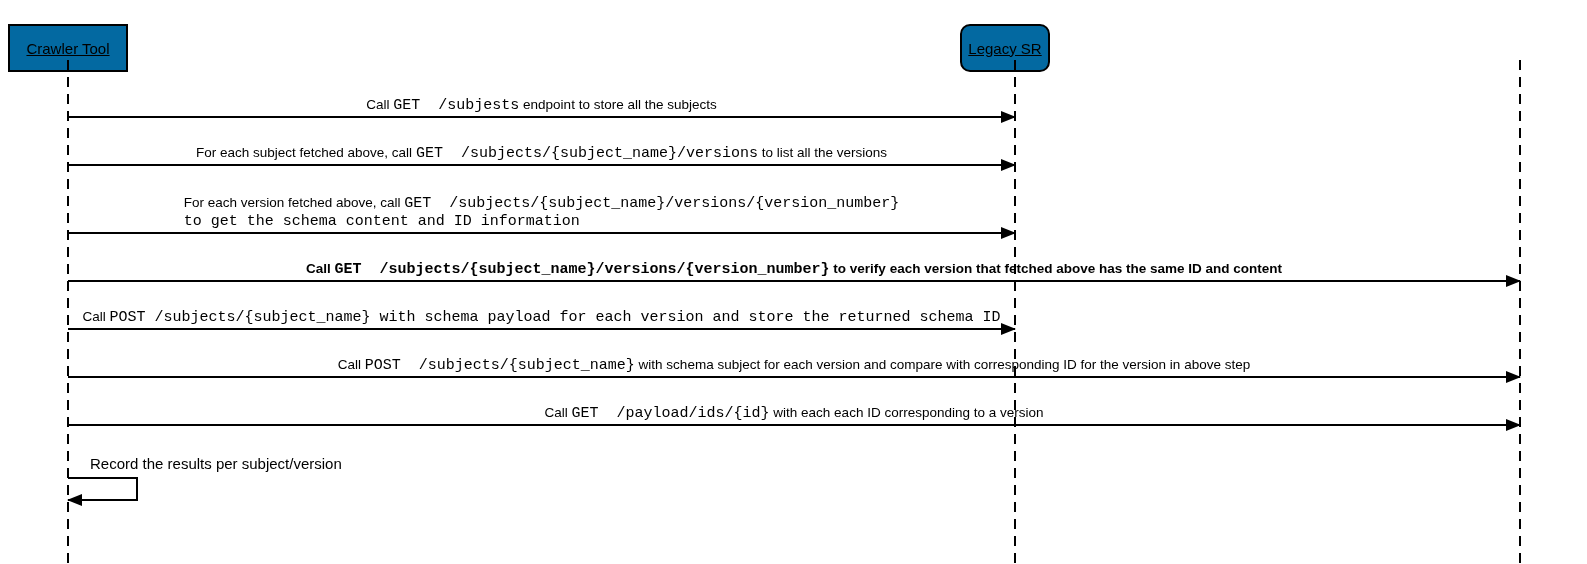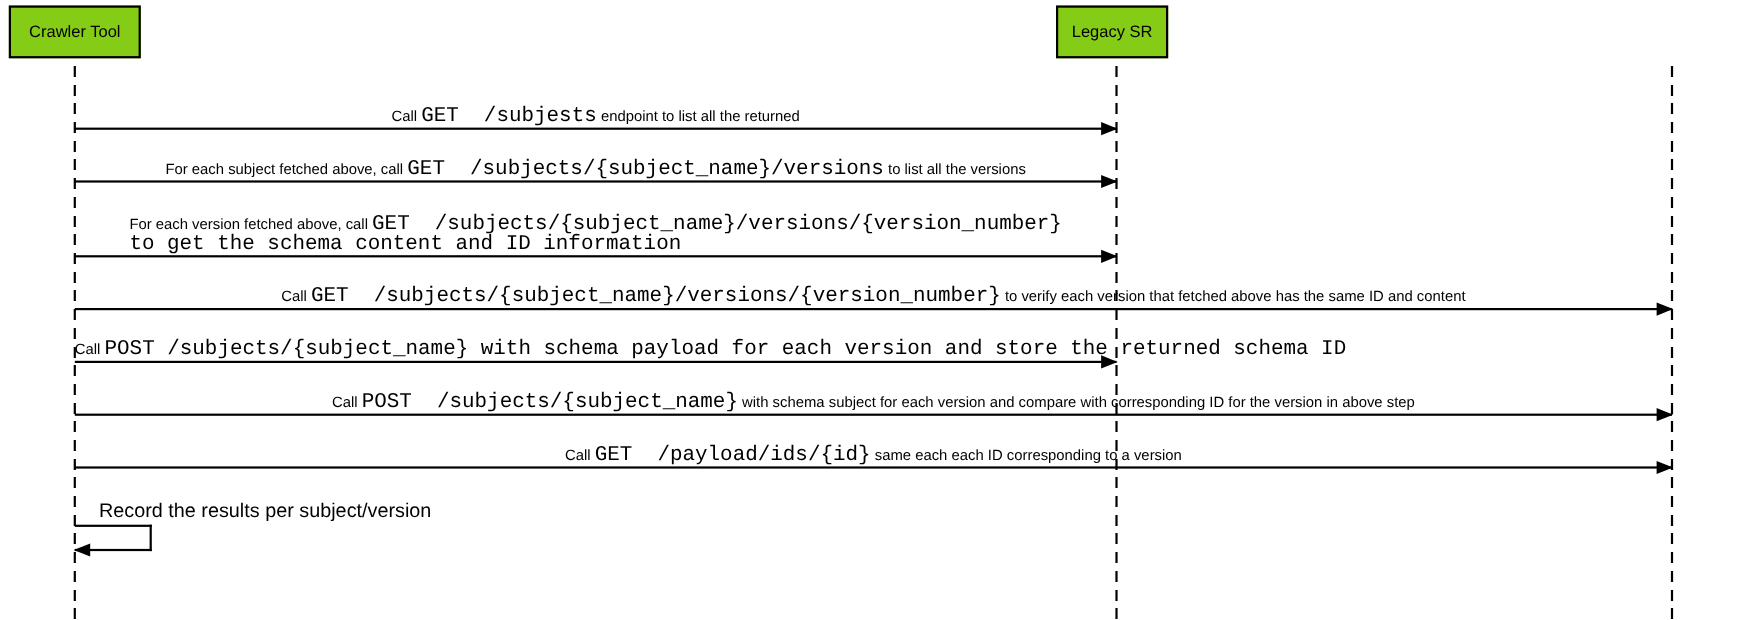--- a/index.html
+++ b/index.html
@@ -8,29 +8,30 @@
     position: relative;
     width: 1587px;
     height: 564px;
     background: #ffffff;
     color: #000000;
     font-family: "Liberation Sans", sans-serif;
     overflow: hidden;
   }
   .actor {
     position: absolute;
-    top: 5px;
+    top: 24px;
     height: 48px;
     border: 2.5px solid #000000;
-    background: #84cc16;
+    background: #0369a1;
     display: flex;
     align-items: center;
     justify-content: center;
     font-size: 15px;
     white-space: pre;
+    text-decoration: underline;
   }
   .lifeline {
     position: absolute;
     top: 60px;
     height: 504px;
     width: 1.5px;
     background: repeating-linear-gradient(to bottom, #000 0px, #000 10px, transparent 10px, transparent 17px);
   }
   .msg { position: absolute; }
   .msg-label {
@@ -38,21 +39,21 @@
     line-height: 18px;
     text-align: center;
     white-space: pre;
     font-size: 13.5px;
   }
   .msg-label.two-line { height: 36px; }
   .lines-block { display: inline-block; text-align: left; vertical-align: top; }
   .lines-block .line { display: block; height: 18px; line-height: 18px; white-space: pre; }
   .mono {
     font-family: "Liberation Mono", monospace;
-    font-size: 19px;
+    font-size: 15px;
     white-space: pre;
   }
   .sans { white-space: pre; }
   .msg-line {
     position: relative;
     height: 1.8px;
     background: #000000;
     margin-top: 2px;
   }
   .ah-right {
@@ -71,62 +72,62 @@
     width: 0; height: 0;
     border-top: 6px solid transparent;
     border-bottom: 6px solid transparent;
     border-right: 15px solid #000000;
   }
   .seg { position: absolute; background: #000000; }
   .self-label {
     position: absolute;
     height: 18px;
     line-height: 18px;
-    font-size: 18px;
+    font-size: 15px;
     white-space: pre;
   }
 </style>
 </head>
 <body>
 
 <div class="canvas">
 
   <div class="actor" style="left:8px; width:120px;">
     <span>Crawler Tool</span>
   </div>
-  <div class="actor" style="left:960px; width:102px;">
+  <div class="actor" style="left:960px; width:90px;border-radius:10px;">
     <span>Legacy SR</span>
   </div>
 
   <div class="lifeline" style="left:67px;"></div>
   <div class="lifeline" style="left:1014px;"></div>
   <div class="lifeline" style="left:1519px;"></div>
 
   <div class="msg" style="left:68px; width:947px; top:96px;">
-    <div class="msg-label"><span class="sans">Call </span><span class="mono">GET  /subjests</span><span class="sans"> endpoint to list all the returned</span></div>
+    <div class="msg-label"><span class="sans">Call </span><span class="mono">GET  /subjests</span><span class="sans"> endpoint to store all the subjects</span></div>
     <div class="msg-line">
         <i class="ah-right"></i>
       </div>
   </div>
 
   <div class="msg" style="left:68px; width:947px; top:144px;">
     <div class="msg-label"><span class="sans">For each subject fetched above, call </span><span class="mono">GET  /subjects/{subject_name}/versions</span><span class="sans"> to list all the versions</span></div>
     <div class="msg-line">
         <i class="ah-right"></i>
       </div>
   </div>
 
   <div class="msg" style="left:68px; width:947px; top:194px;">
     <div class="msg-label two-line"><span class="lines-block"><span class="line"><span class="sans">For each version fetched above, call </span><span class="mono">GET  /subjects/{subject_name}/versions/{version_number}</span></span><span class="line"><span class="mono">to get the schema content and ID information</span></span></span></div>
     <div class="msg-line">
         <i class="ah-right"></i>
       </div>
   </div>
 
-  <div class="msg" style="left:68px; width:1452px; top:260px;">
+  <div class="msg" style="left:68px; width:1452px; top:260px;font-weight:bold;">
     <div class="msg-label"><span class="sans">Call </span><span class="mono">GET  /subjects/{subject_name}/versions/{version_number}</span><span class="sans"> to verify each version that fetched above has the same ID and content</span></div>
     <div class="msg-line">
         <i class="ah-right"></i>
       </div>
   </div>
 
   <div class="msg" style="left:68px; width:947px; top:308px;">
     <div class="msg-label"><span class="sans">Call </span><span class="mono">POST /subjects/{subject_name} with schema payload for each version and store the returned schema ID</span></div>
     <div class="msg-line">
         <i class="ah-right"></i>
@@ -134,21 +135,21 @@
   </div>
 
   <div class="msg" style="left:68px; width:1452px; top:356px;">
     <div class="msg-label"><span class="sans">Call </span><span class="mono">POST  /subjects/{subject_name}</span><span class="sans"> with schema subject for each version and compare with corresponding ID for the version in above step</span></div>
     <div class="msg-line">
         <i class="ah-right"></i>
       </div>
   </div>
 
   <div class="msg" style="left:68px; width:1452px; top:404px;">
-    <div class="msg-label"><span class="sans">Call </span><span class="mono">GET  /payload/ids/{id}</span><span class="sans"> same each each ID corresponding to a version</span></div>
+    <div class="msg-label"><span class="sans">Call </span><span class="mono">GET  /payload/ids/{id}</span><span class="sans"> with each each ID corresponding to a version</span></div>
     <div class="msg-line">
         <i class="ah-right"></i>
       </div>
   </div>
 
   <div>
     <div class="self-label" style="left:90px; top:455px;">Record the results per subject/version</div>
     <div class="seg" style="left:68px; top:477px; width:70px; height:1.8px;"></div>
     <div class="seg" style="left:136.2px; top:477px; width:1.8px; height:24px;"></div>
     <div class="seg" style="left:68px; top:499px; width:70px; height:1.8px;">

